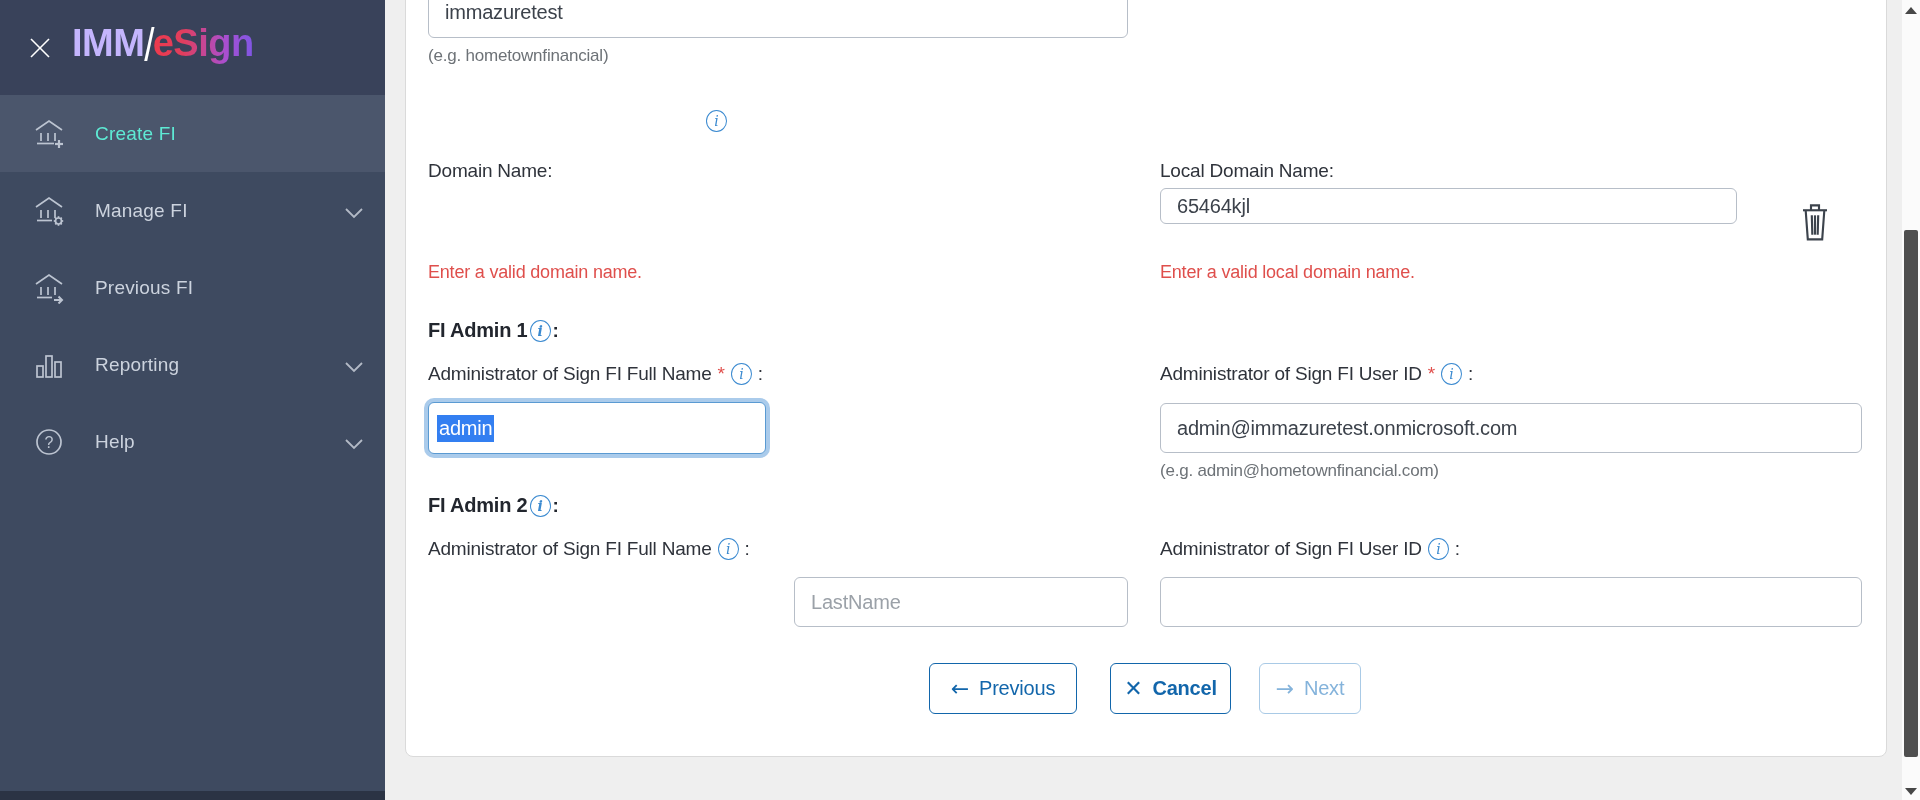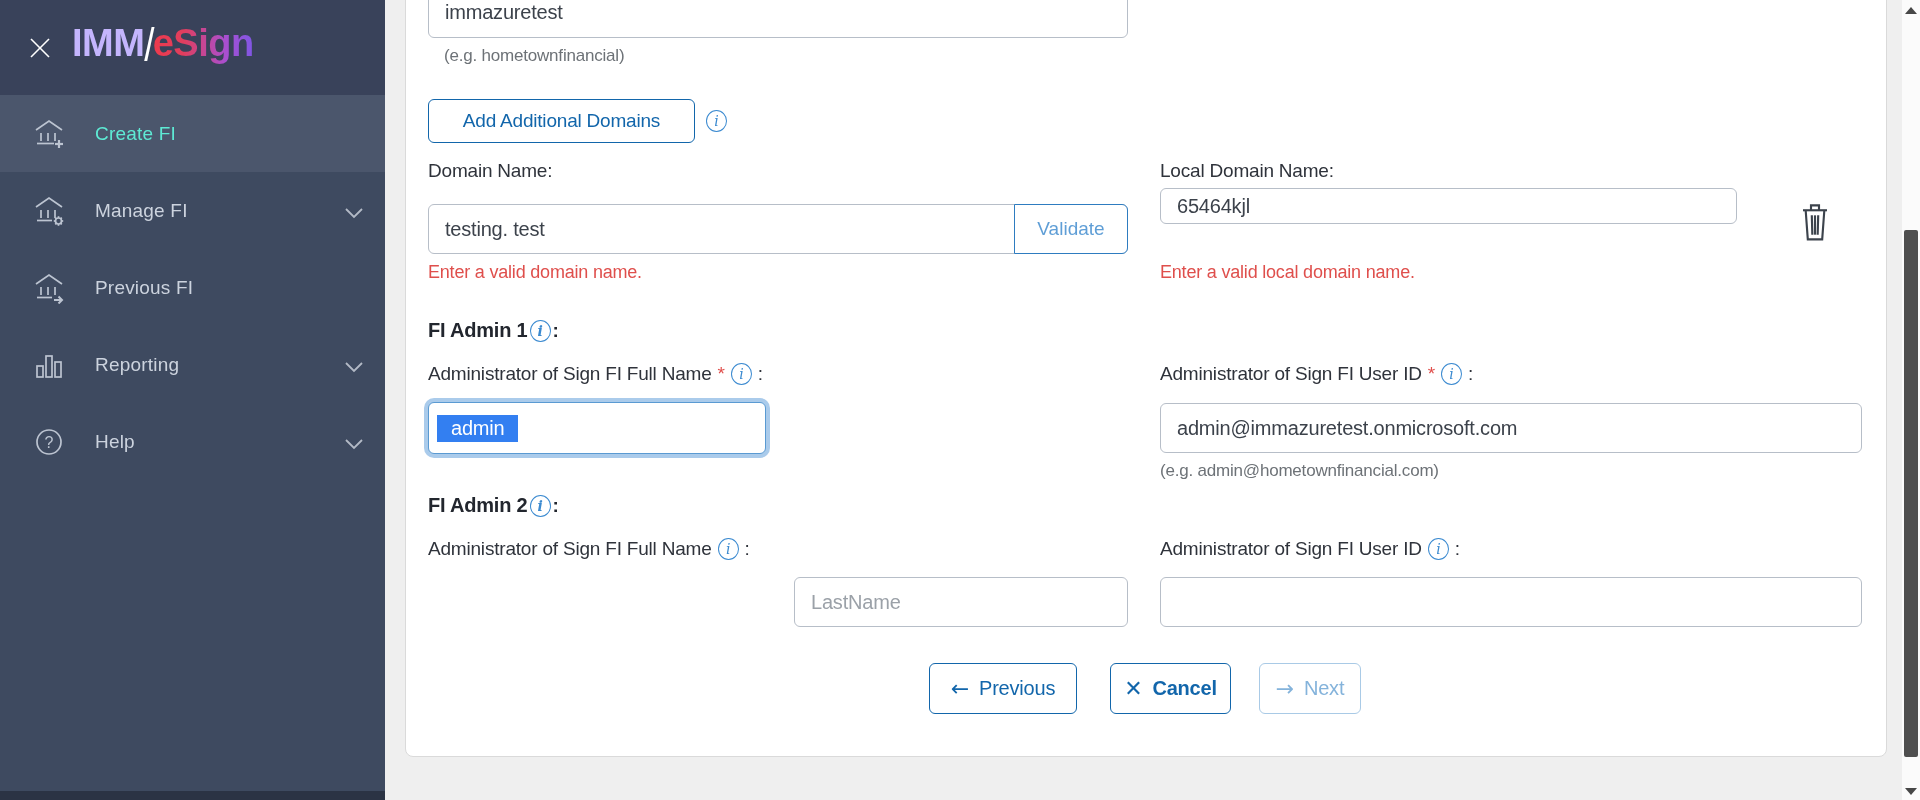--- a/index.html
+++ b/index.html
@@ -55,21 +55,21 @@
   .btn-outline-lg { font-size:19px; }
   .btn-next { color:#84b3db; border-color:#a9cae6; }
   .btn-cancel { font-weight:bold; }
   .validate-btn { position:absolute; right:0; top:0; width:114px; height:50px; background:#fff;
                   border:1px solid #2e7cc0; border-radius:0 6px 6px 0; color:#5f9ed6; font-size:19px;
                   cursor:pointer; font-family:"Liberation Sans","DejaVu Sans",sans-serif; }
 
   
   .fake-input { border:1px solid #5a9ad2; border-radius:6px; background:#fff; display:flex; align-items:center;
                 padding:0 8px; box-shadow:0 0 0 4px rgba(101,160,218,0.55); }
-  .sel-text { background:#337ff1; color:#ffffff; font-size:20px; padding:2px 14px; letter-spacing:-0.2px; }
+  .sel-text { background:#337ff1; color:#ffffff; font-size:20px; padding:2px 2px; letter-spacing:-0.2px; }
 
   .trash-btn { background:none; border:none; cursor:pointer; padding:0; }
 
   
   .scroll-track { position:absolute; left:1902px; top:0; width:18px; height:800px; background:#fbfbfb; }
   .scroll-thumb { position:absolute; left:1904px; top:230px; width:14px; height:527px; background:#4f4f4f; border-radius:2px; }
   .scroll-arrow-up { position:absolute; left:1905px; top:7px; width:0; height:0;
                      border-left:6px solid transparent; border-right:6px solid transparent; border-bottom:7px solid #474747; }
   .scroll-arrow-down { position:absolute; left:1905px; top:788px; width:0; height:0;
                        border-left:6px solid transparent; border-right:6px solid transparent; border-top:7px solid #474747; }
@@ -184,33 +184,26 @@
 
     </div>
     <div class="sb-bottom"></div>
   </div>
 
   <div class="card"></div>
 
   <div class="abs" style="left:428px; top:-14px; width:700px; height:52px;">
     <input class="txt-input" type="text" value="immazuretest" style="">
   </div>
-  <div class="abs hint-text" style="left:444px; top:46px;">(e.g. hometownfinancial)</div>
-
-  <button class="btn btn-outline-lg abs" style="left:428px; top:99px; width:267px; height:44px;">
-    <span>Add Additional Domains</span>
-  </button>
+  <div class="abs hint-text" style="left:428px; top:46px;">(e.g. hometownfinancial)</div>
+
   <span class="info-icon abs" style="left:704px; top:110px;"></span>
 
   <div class="abs field-label" style="left:428px; top:160px;">
     <span>Domain Name:</span>
-  </div>
-  <div class="abs" style="left:428px; top:204px; width:700px; height:50px;">
-    <input class="txt-input" type="text" style="padding-right: 124px;" value="testing. test">
-    <button class="validate-btn">Validate</button>
   </div>
   <div class="abs error-text" style="left:428px; top:262px;">Enter a valid domain name.</div>
 
   <div class="abs field-label" style="left:1160px; top:160px;">
     <span>Local Domain Name:</span>
   </div>
   <div class="abs" style="left:1160px; top:188px; width:577px; height:36px;">
     <input class="txt-input" type="text" value="65464kjl" style="">
   </div>
   <button class="trash-btn abs" style="left:1798px; top:200px; width:34px; height:46px;">

